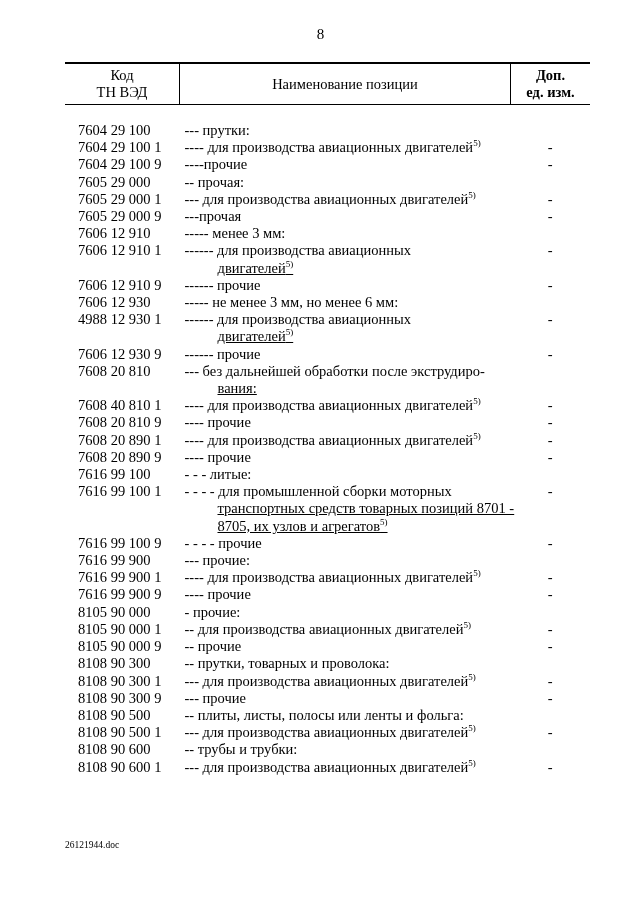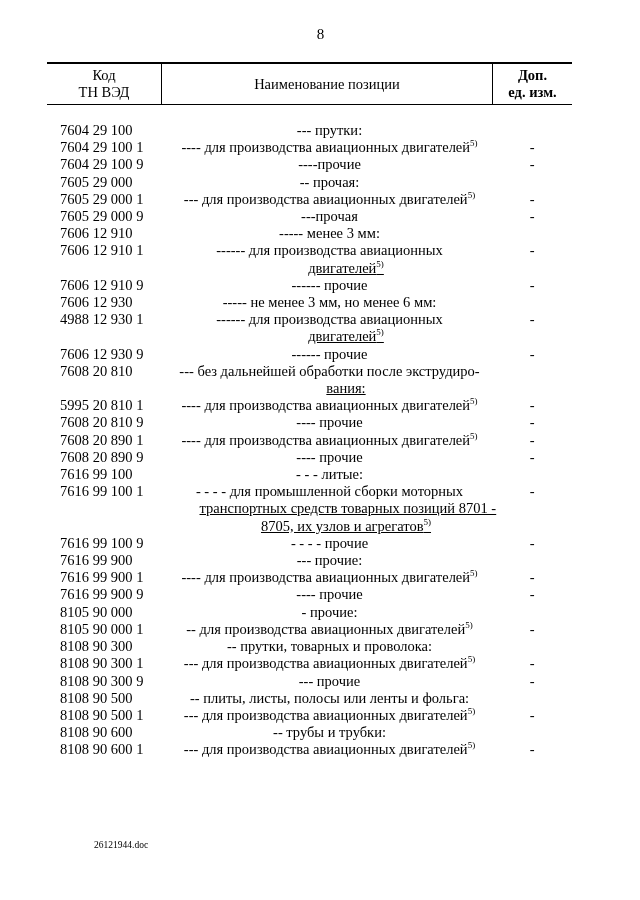--- a/index.html
+++ b/index.html
@@ -20,21 +20,21 @@
     position: absolute;
     top: 26px;
     left: 65px;
     width: 511px;
     text-align: center;
     font-size: 15px;
   }
   table.doc-table {
     position: absolute;
     top: 62px;
-    left: 47px;
+    left: 65px;
     width: 511px;
     border-collapse: collapse;
     table-layout: fixed;
   }
   .doc-table thead th {
     border-top: 2px solid #000;
     border-bottom: 1px solid #000;
     font-weight: normal;
     font-size: 14.5px;
     line-height: 17px;
@@ -51,31 +51,31 @@
     vertical-align: top;
     padding: 0;
   }
   .doc-table tbody tr:first-child td { padding-top: 17px; margin-top: 12px; }
   .doc-table td.code {
     padding-left: 13px;
     white-space: nowrap;
   }
   .doc-table td.name { padding-left: 5px; }
   .doc-table td.unit { text-align: center; }
-  .nline { white-space: nowrap; text-align: center; }
+  .nline { white-space: nowrap; }
   .nline.cont { padding-left: 33px; text-decoration: underline; }
   sup {
     font-size: 9px;
     line-height: 0;
     vertical-align: super;
   }
   .footer-note {
     position: absolute;
     top: 840px;
-    left: 94px;
+    left: 65px;
     font-size: 9.5px;
     font-family: "Liberation Serif", "DejaVu Serif", serif;
   }
 </style>
 </head>
 <body>
 
 <div class="page">
 
   <div class="page-number">8</div>
@@ -183,21 +183,21 @@
         </tr>
         <tr>
           <td class="code">7608 20 810</td>
           <td class="name">
             <div class="nline">--- без дальнейшей обработки после экструдиро-</div>
             <div class="nline cont">вания:</div>
           </td>
           <td class="unit"></td>
         </tr>
         <tr>
-          <td class="code">5995 20 810 1</td>
+          <td class="code">7608 40 810 1</td>
           <td class="name">
             <div class="nline">---- для производства авиационных двигателей<sup>5)</sup></div>
           </td>
           <td class="unit">-</td>
         </tr>
         <tr>
           <td class="code">7608 20 810 9</td>
           <td class="name">
             <div class="nline">---- прочие</div>
           </td>
@@ -269,20 +269,27 @@
           <td class="unit"></td>
         </tr>
         <tr>
           <td class="code">8105 90 000 1</td>
           <td class="name">
             <div class="nline">-- для производства авиационных двигателей<sup>5)</sup></div>
           </td>
           <td class="unit">-</td>
         </tr>
         <tr>
+          <td class="code">8105 90 000 9</td>
+          <td class="name">
+            <div class="nline">-- прочие</div>
+          </td>
+          <td class="unit">-</td>
+        </tr>
+        <tr>
           <td class="code">8108 90 300</td>
           <td class="name">
             <div class="nline">-- прутки, товарных и проволока:</div>
           </td>
           <td class="unit"></td>
         </tr>
         <tr>
           <td class="code">8108 90 300 1</td>
           <td class="name">
             <div class="nline">--- для производства авиационных двигателей<sup>5)</sup></div>

